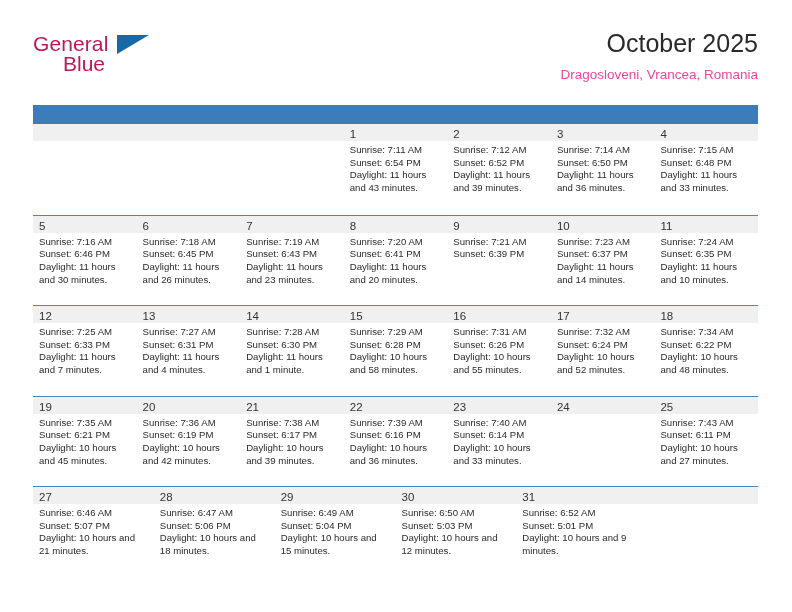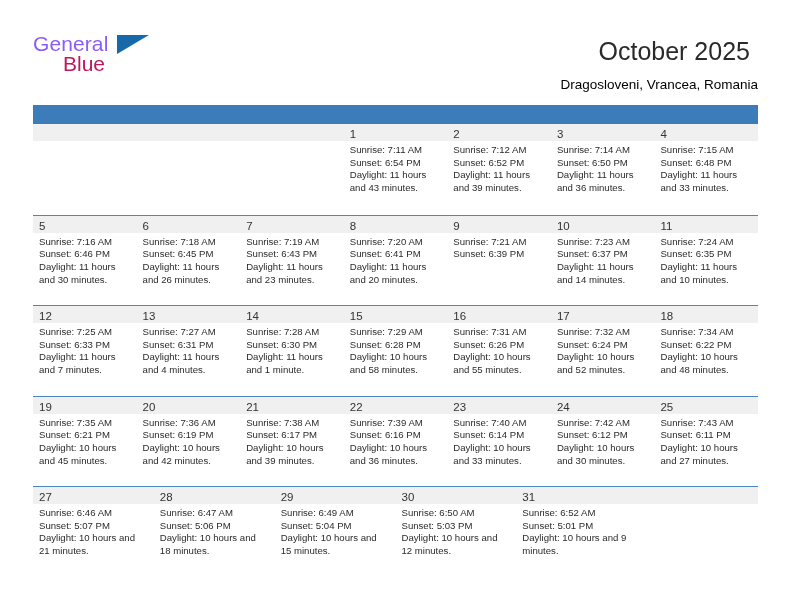--- a/index.html
+++ b/index.html
@@ -35,21 +35,21 @@
     left: 0;
     top: 4px;
     width: 180px;
     height: 56px;
   }
   .brand-general {
     position: absolute;
     left: 0;
     top: 0;
     font-size: 21px;
-    color: #8b5cf6;
+    color: #be185d;
     letter-spacing: 0.1px;
     line-height: 24px;
     font-family: "Liberation Sans", sans-serif;
   }
   .brand-blue {
     position: absolute;
     left: 30px;
     top: 20px;
     font-size: 21px;
     color: #be185d;
@@ -71,25 +71,25 @@
     right: 0;
     top: 0;
     text-align: right;
   }
   .cal-title {
     font-size: 25px;
     color: #2a2a2a;
     line-height: 31px;
     white-space: nowrap;
     font-weight: normal;
-    margin: 8px;
+    margin: 0;
   }
   .cal-subtitle {
     font-size: 13.5px;
-    color: #000000;
+    color: #ec4899;
     line-height: 20px;
     margin-top: 6px;
     white-space: nowrap;
   }
 
   
   .calendar {
     position: absolute;
     left: 33px;
     top: 105px;
@@ -380,25 +380,20 @@
           <div class="daycell">
             <div class="daynum-strip"><span class="daynum">23</span></div>
             <div class="dayinfo">
               <div>Sunrise: 7:40 AM</div>
               <div>Sunset: 6:14 PM</div>
               <div class="wrapline">Daylight: 10 hours and 33 minutes.</div>
             </div>
           </div>
           <div class="daycell">
             <div class="daynum-strip"><span class="daynum">24</span></div>
-            <div class="dayinfo">
-              <div>Sunrise: 7:42 AM</div>
-              <div>Sunset: 6:12 PM</div>
-              <div class="wrapline">Daylight: 10 hours and 30 minutes.</div>
-            </div>
           </div>
           <div class="daycell">
             <div class="daynum-strip"><span class="daynum">25</span></div>
             <div class="dayinfo">
               <div>Sunrise: 7:43 AM</div>
               <div>Sunset: 6:11 PM</div>
               <div class="wrapline">Daylight: 10 hours and 27 minutes.</div>
             </div>
           </div>
         </div>

